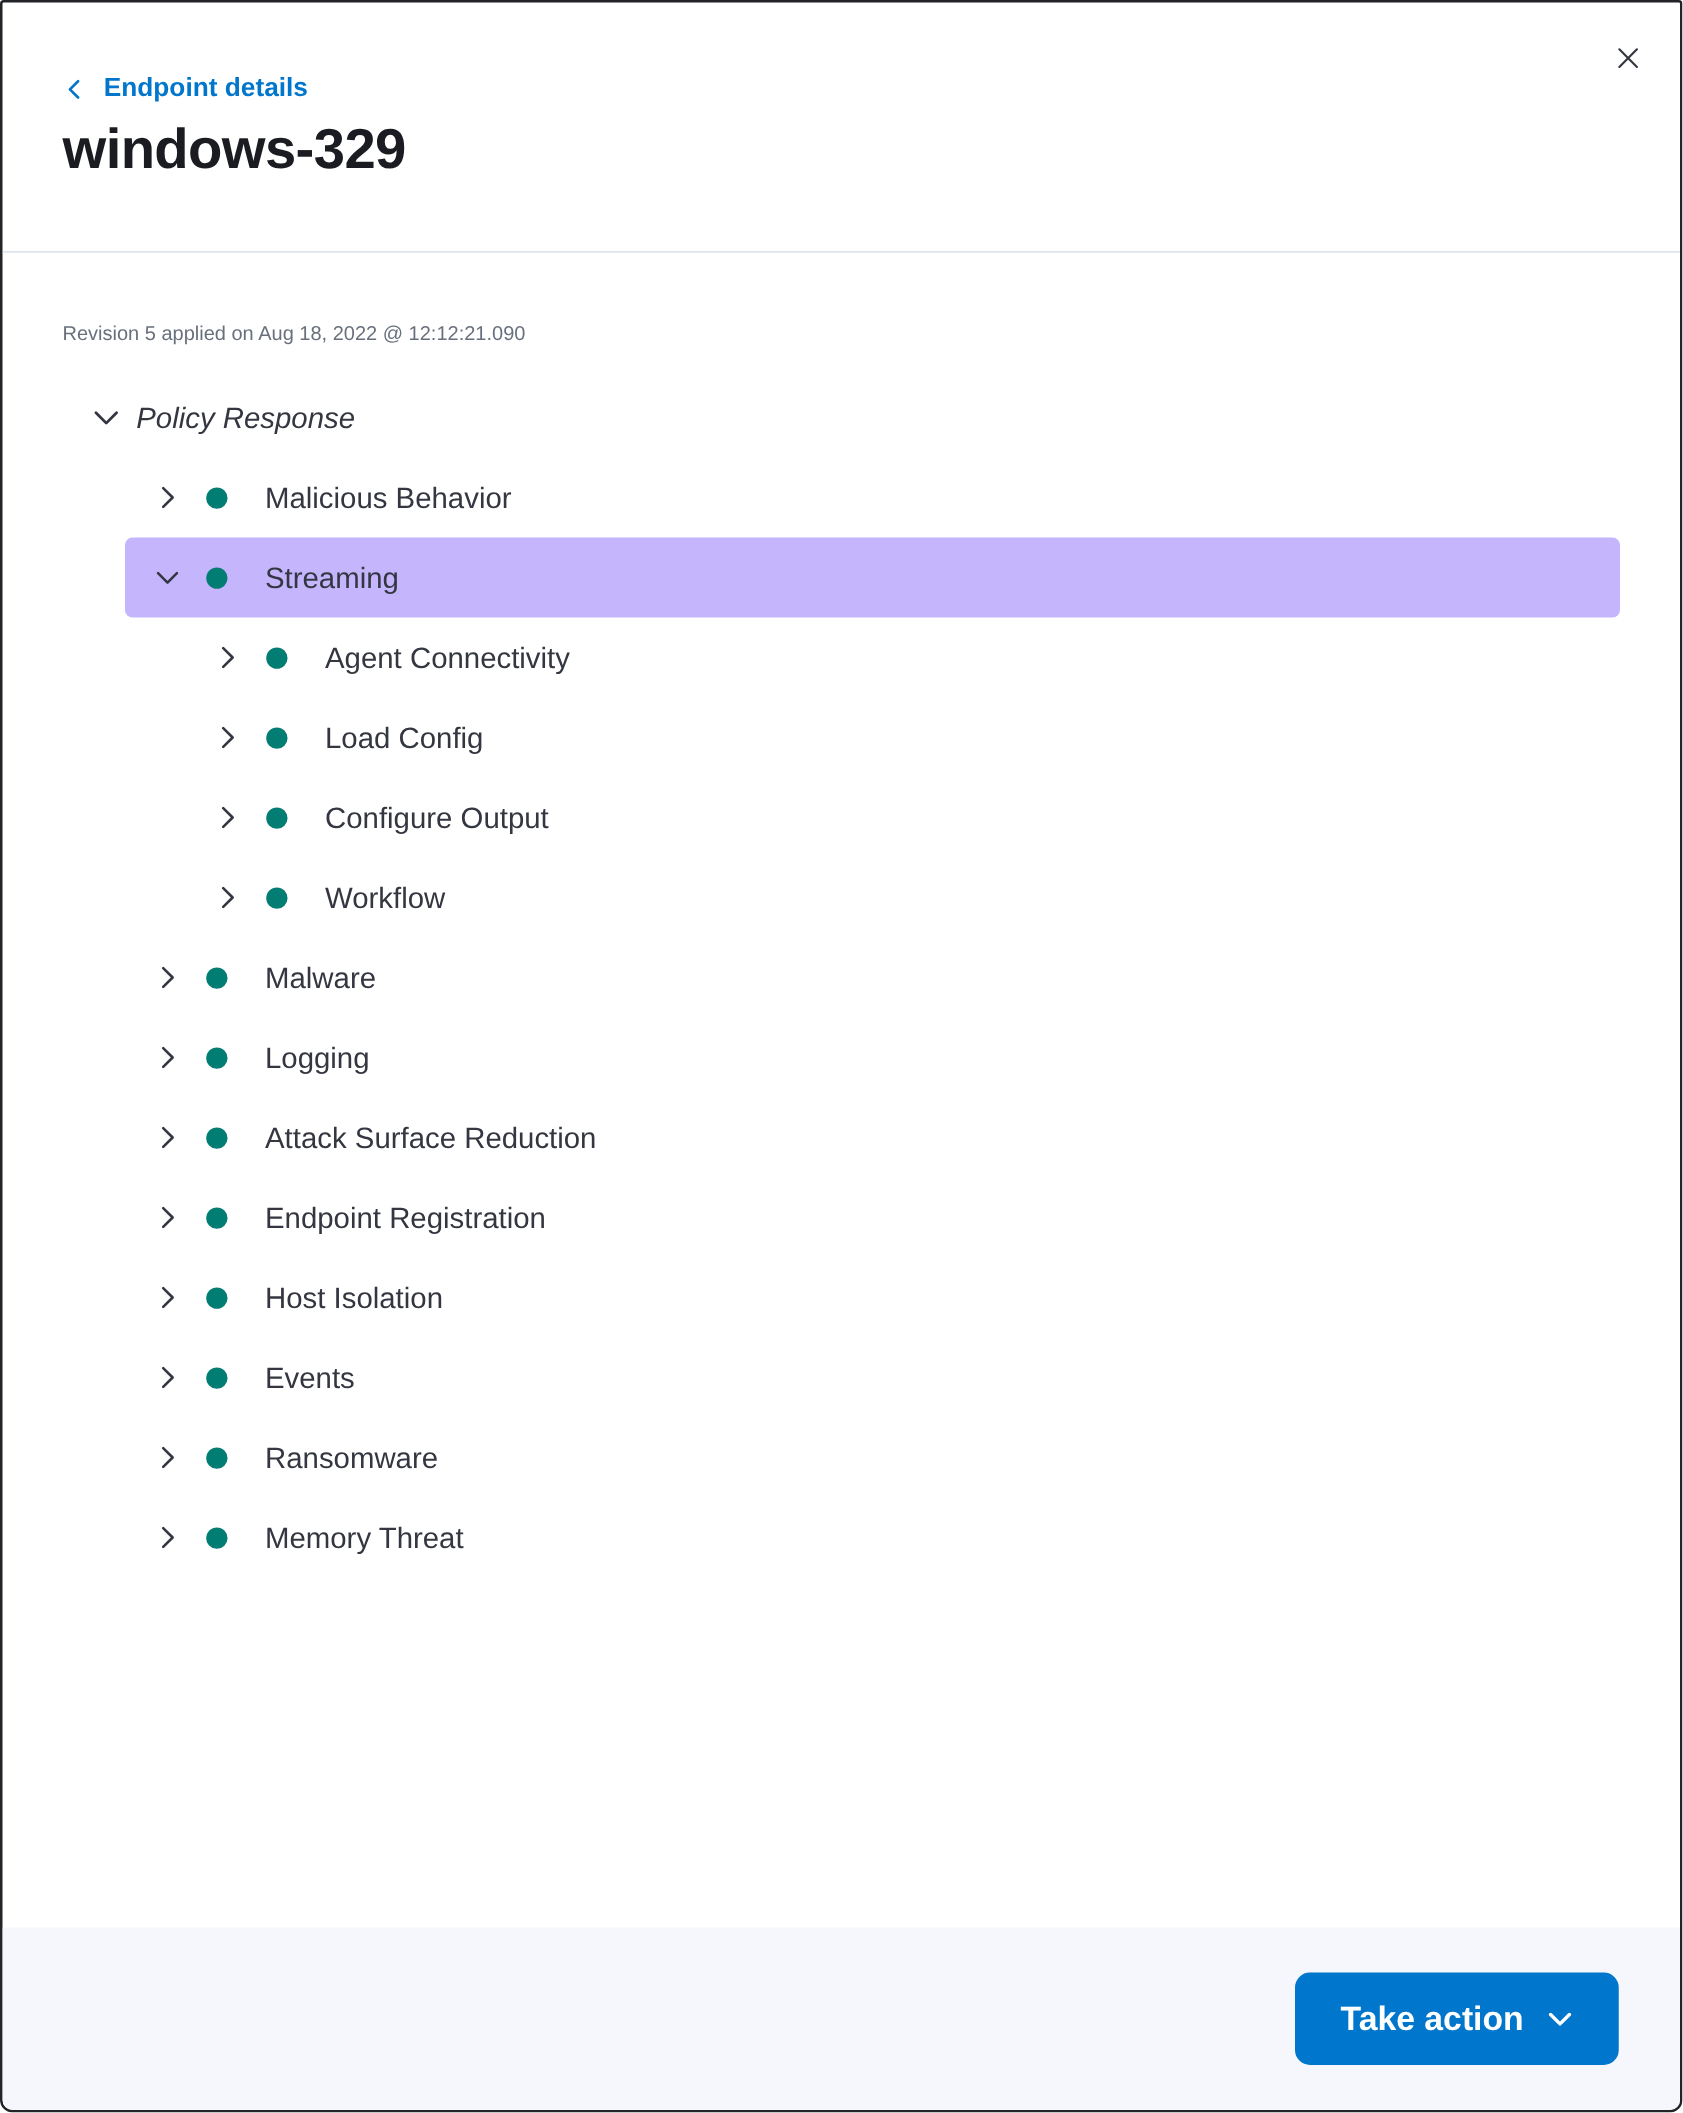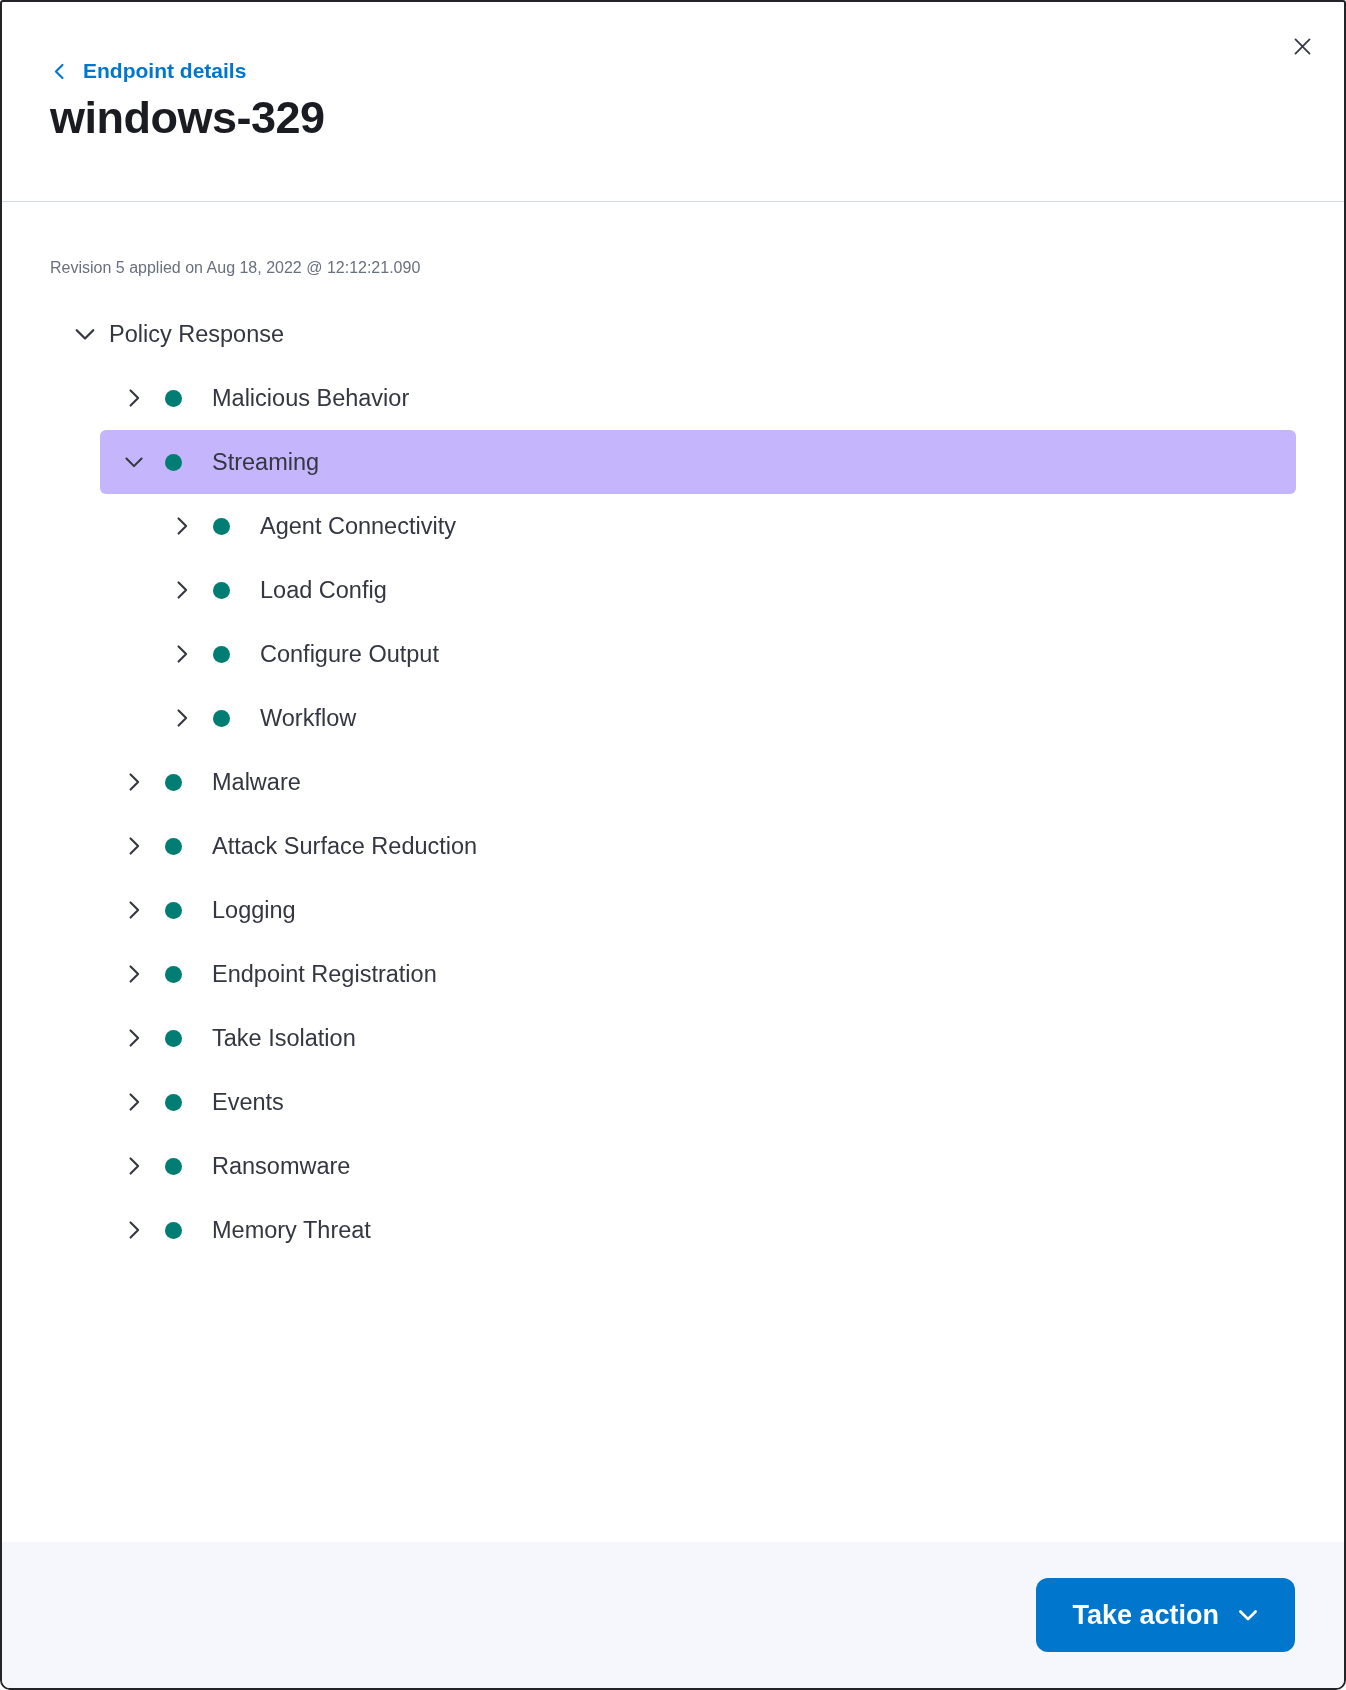--- a/index.html
+++ b/index.html
@@ -98,21 +98,21 @@
     background: var(--status-teal, #017D73);
     margin-left: 20px;
     flex: 0 0 17px;
   }
   .lbl {
     margin-left: 30px;
     font-size: 23.5px;
     line-height: 30px;
     color: #343741;
   }
-  .row.root .lbl { margin-left: 12px; color: #343741; }
+  .row.root .lbl { margin-left: 12px; color: #343741; font-style: italic; }
 
   
   .flyout-footer {
     flex: 0 0 146px;
     background: var(--footer-bg, #F5F7FC);
     display: flex;
     align-items: center;
     justify-content: flex-end;
     padding: 0 49px;
   }
@@ -232,48 +232,48 @@
             <span class="dot"></span>
             <span class="lbl">Malware</span>
           </div>
           <div class="row lvl1">
             <span class="chev">
               <svg width="22" height="22" viewBox="0 0 16 16">
                 <path d="M5.5 2.5 L11 8 L5.5 13.5" fill="none" stroke="currentColor" stroke-width="1.5" stroke-linecap="round" stroke-linejoin="round"></path>
               </svg>
             </span>
             <span class="dot"></span>
+            <span class="lbl">Logging</span>
+          </div>
+          <div class="row lvl1">
+            <span class="chev">
+              <svg width="22" height="22" viewBox="0 0 16 16">
+                <path d="M5.5 2.5 L11 8 L5.5 13.5" fill="none" stroke="currentColor" stroke-width="1.5" stroke-linecap="round" stroke-linejoin="round"></path>
+              </svg>
+            </span>
+            <span class="dot"></span>
             <span class="lbl">Attack Surface Reduction</span>
           </div>
           <div class="row lvl1">
             <span class="chev">
               <svg width="22" height="22" viewBox="0 0 16 16">
                 <path d="M5.5 2.5 L11 8 L5.5 13.5" fill="none" stroke="currentColor" stroke-width="1.5" stroke-linecap="round" stroke-linejoin="round"></path>
               </svg>
             </span>
             <span class="dot"></span>
-            <span class="lbl">Logging</span>
-          </div>
-          <div class="row lvl1">
-            <span class="chev">
-              <svg width="22" height="22" viewBox="0 0 16 16">
-                <path d="M5.5 2.5 L11 8 L5.5 13.5" fill="none" stroke="currentColor" stroke-width="1.5" stroke-linecap="round" stroke-linejoin="round"></path>
-              </svg>
-            </span>
-            <span class="dot"></span>
             <span class="lbl">Endpoint Registration</span>
           </div>
           <div class="row lvl1">
             <span class="chev">
               <svg width="22" height="22" viewBox="0 0 16 16">
                 <path d="M5.5 2.5 L11 8 L5.5 13.5" fill="none" stroke="currentColor" stroke-width="1.5" stroke-linecap="round" stroke-linejoin="round"></path>
               </svg>
             </span>
             <span class="dot"></span>
-            <span class="lbl">Take Isolation</span>
+            <span class="lbl">Host Isolation</span>
           </div>
           <div class="row lvl1">
             <span class="chev">
               <svg width="22" height="22" viewBox="0 0 16 16">
                 <path d="M5.5 2.5 L11 8 L5.5 13.5" fill="none" stroke="currentColor" stroke-width="1.5" stroke-linecap="round" stroke-linejoin="round"></path>
               </svg>
             </span>
             <span class="dot"></span>
             <span class="lbl">Events</span>
           </div>

